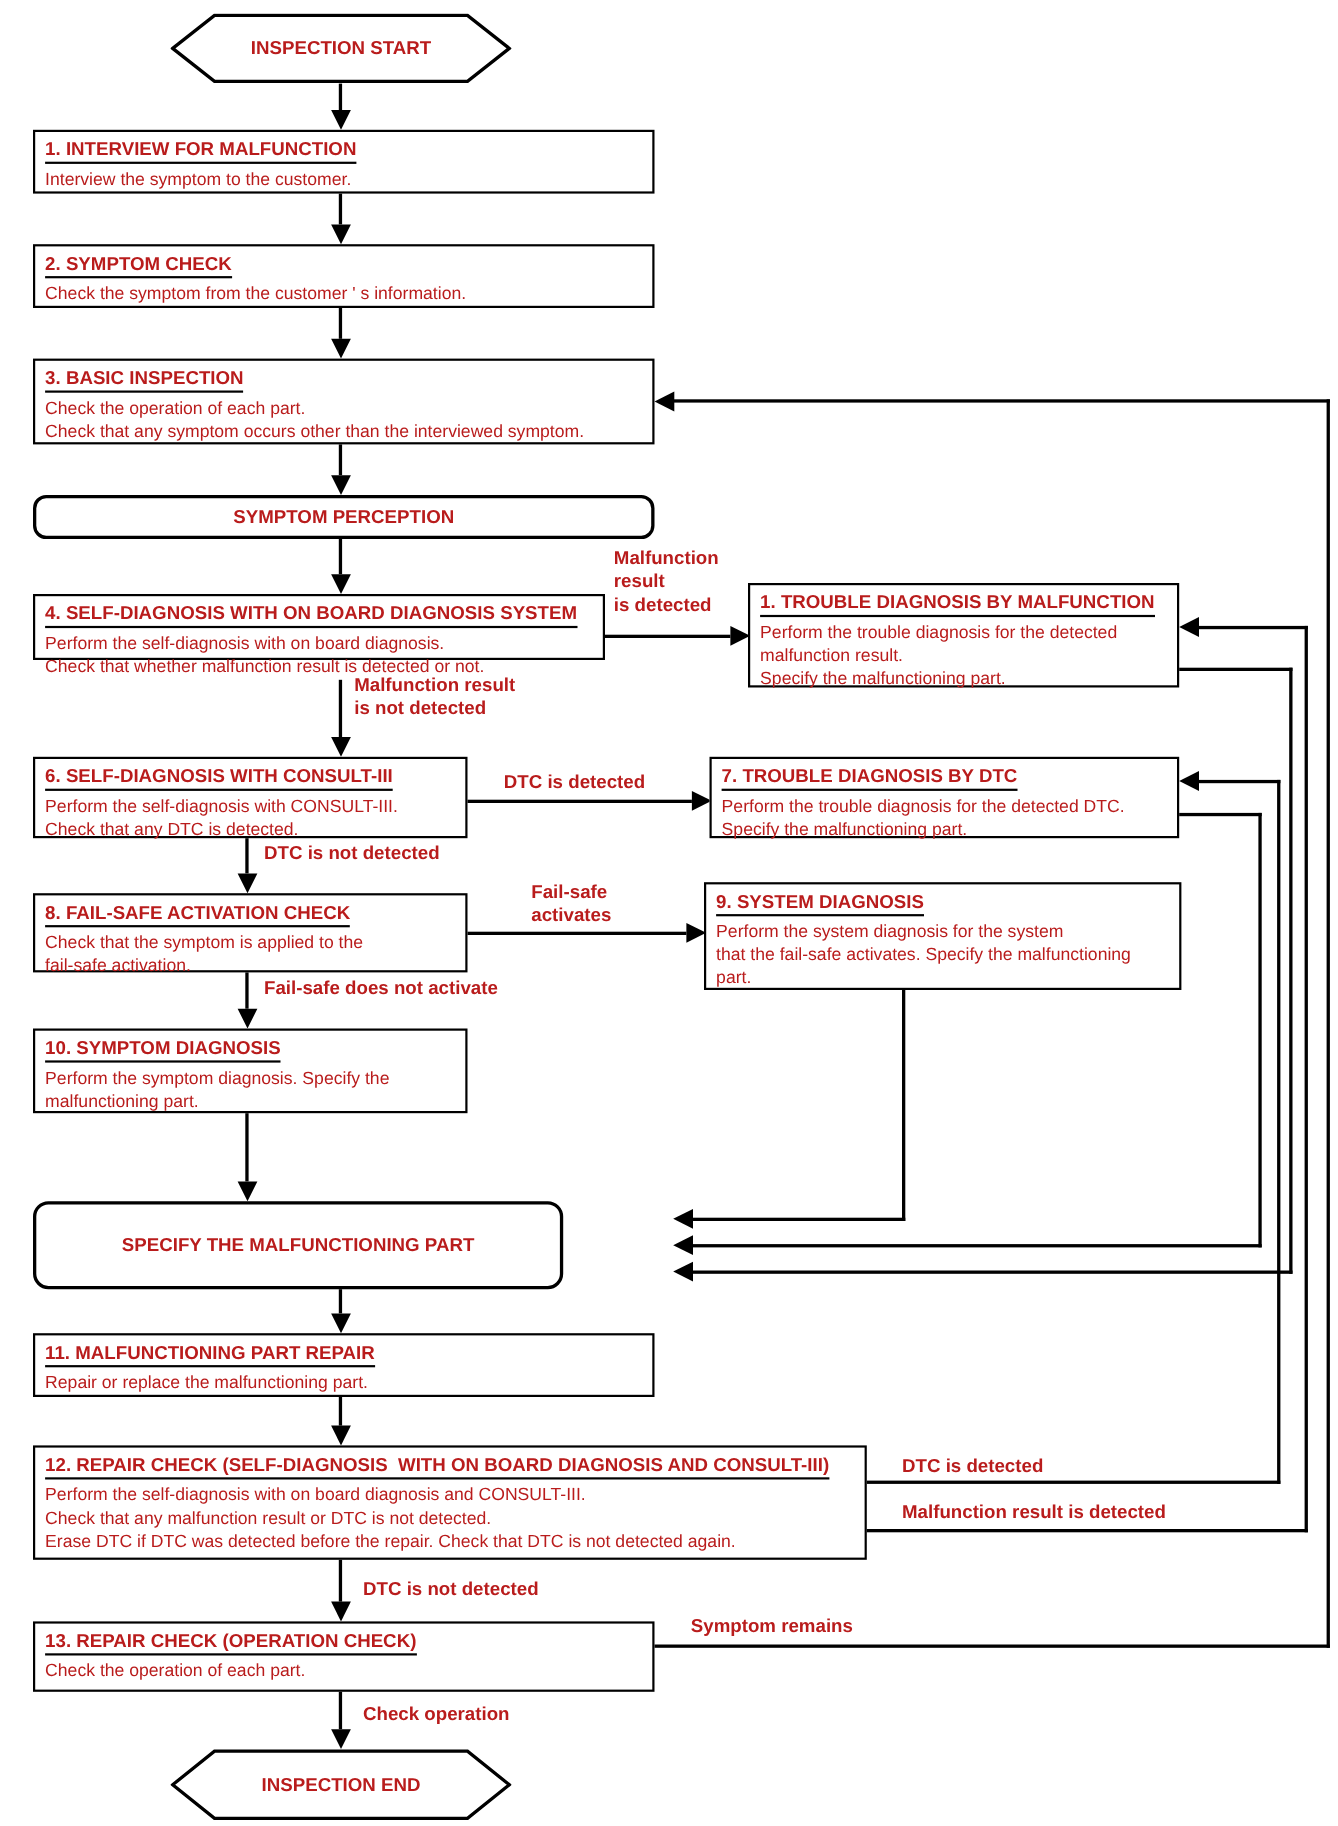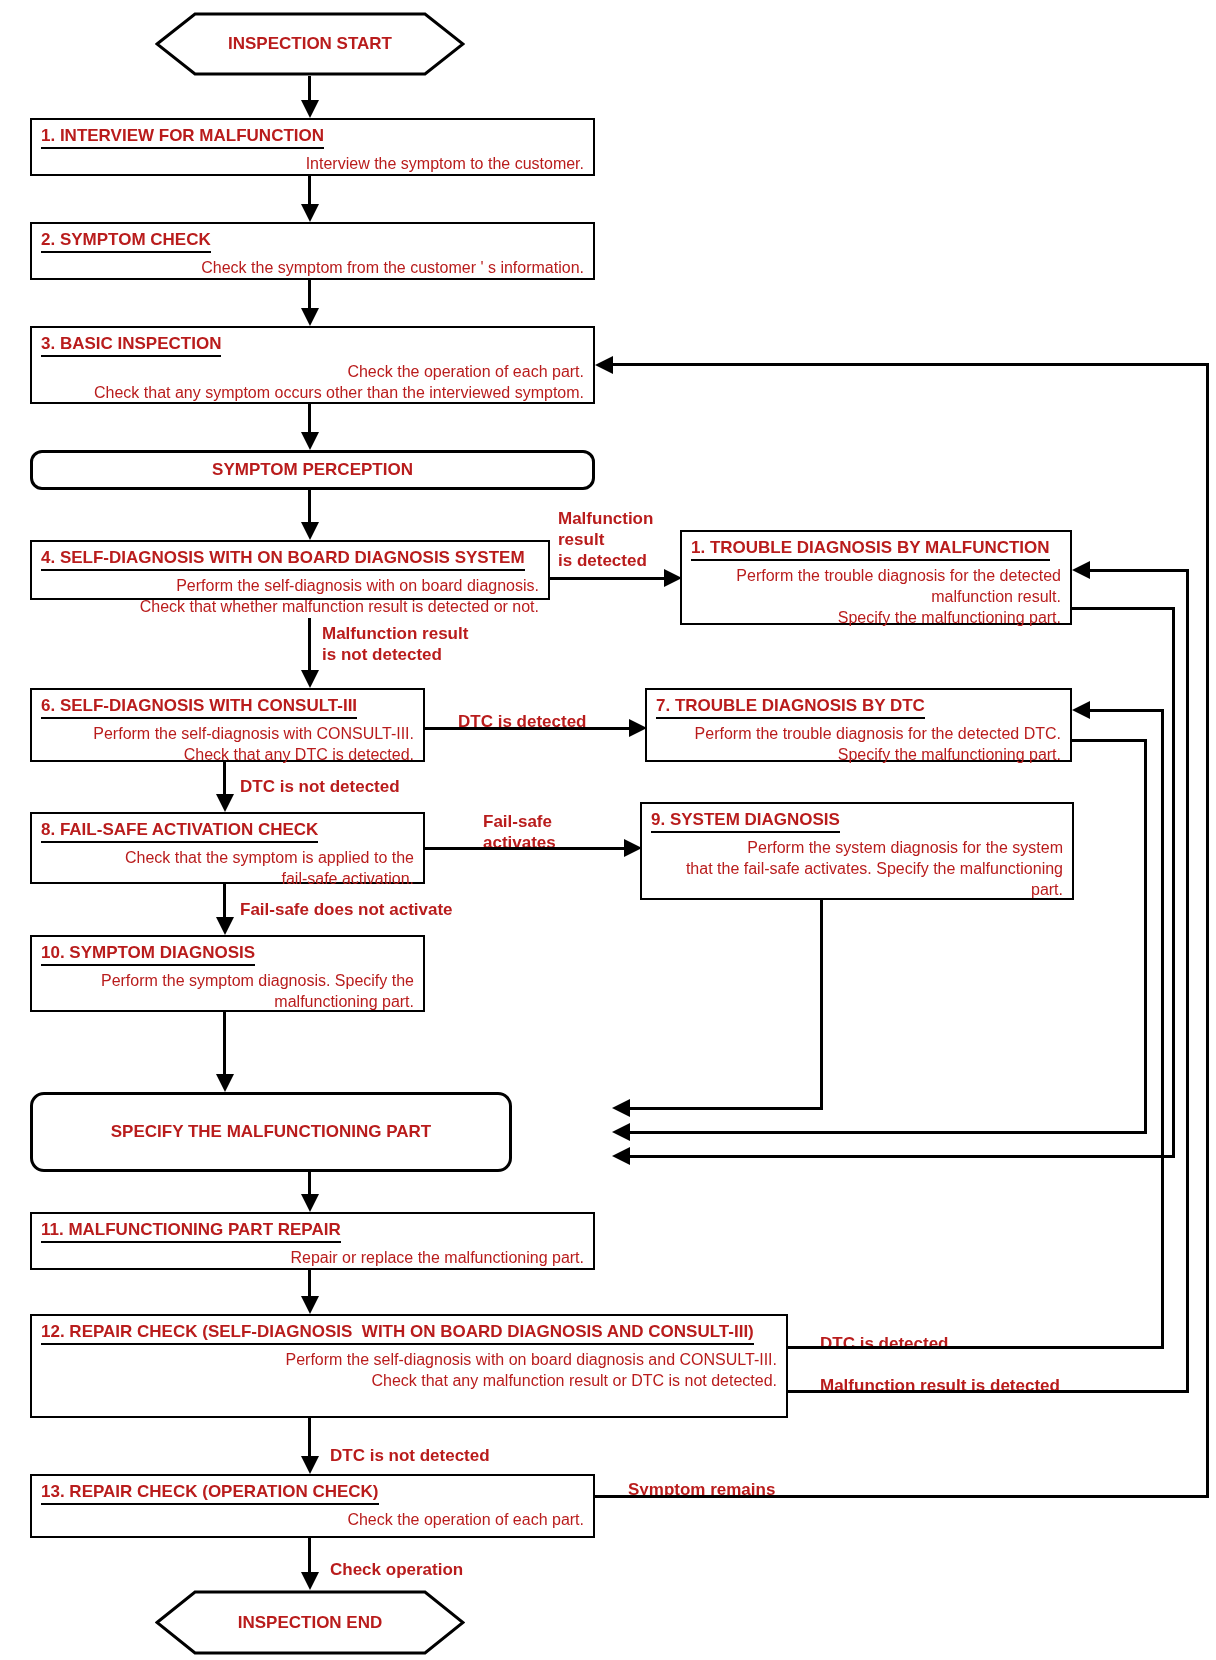--- a/index.html
+++ b/index.html
@@ -4,34 +4,33 @@
 <style>
   html,body{margin:0;padding:0;background:#ffffff;}
   *{box-sizing:border-box;}
   .stage{
     position:relative;width:1216px;height:1660px;background:#ffffff;
     font-family:"Liberation Sans",sans-serif;color:#b91c1c;overflow:hidden;
   }
   .box{
     position:absolute;border:2px solid #000;background:#fff;
     padding:5px 9px 4px 9px;
-    text-align:right;
   }
   .rounded{
     position:absolute;border:3px solid #000;background:#fff;border-radius:14px;
     display:flex;align-items:center;justify-content:center;
     font-weight:bold;font-size:17px;text-align:center;
   }
   .title{
     display:table;font-weight:bold;font-size:17px;line-height:21px;
     border-bottom:2px solid #000;padding-bottom:1px;margin-bottom:4px;
     white-space:pre;
   }
   .bline{font-size:16px;line-height:21px;white-space:nowrap;}
-  .elabel{position:absolute;font-weight:bold;font-size:17px;line-height:21px;white-space:nowrap;margin-top:11px;}
+  .elabel{position:absolute;font-weight:bold;font-size:17px;line-height:21px;white-space:nowrap;}
   .ln{position:absolute;background:#000;}
   .head-down{position:absolute;width:0;height:0;border-left:9px solid transparent;border-right:9px solid transparent;border-top:18px solid #000;}
   .head-right{position:absolute;width:0;height:0;border-top:9px solid transparent;border-bottom:9px solid transparent;border-left:18px solid #000;}
   .head-left{position:absolute;width:0;height:0;border-top:9px solid transparent;border-bottom:9px solid transparent;border-right:18px solid #000;}
   .hexwrap{position:absolute;}
   .hextext{position:absolute;left:0;top:0;width:100%;height:100%;display:flex;align-items:center;justify-content:center;font-weight:bold;font-size:17px;}
 </style>
 </head>
 <body>
 
@@ -173,20 +172,21 @@
     <div class="bline">Repair or replace the malfunctioning part.</div>
   </div>
 
   <div class="ln" style="left:308px;top:1270px;width:3px;height:26px"></div>
   <div class="head-down" style="left:301px;top:1296px"></div>
 
   <div class="box" style="left:30px;top:1314px;width:758px;height:104px">
     <div class="title">12. REPAIR CHECK (SELF-DIAGNOSIS  WITH ON BOARD DIAGNOSIS AND CONSULT-III)</div>
     <div class="bline">Perform the self-diagnosis with on board diagnosis and CONSULT-III.</div>
     <div class="bline">Check that any malfunction result or DTC is not detected.</div>
+    <div class="bline">Erase DTC if DTC was detected before the repair. Check that DTC is not detected again.</div>
   </div>
 
   <div class="elabel" style="left:820px;top:1322px">DTC is detected</div>
   <div class="elabel" style="left:820px;top:1364px">Malfunction result is detected</div>
 
   <div class="elabel" style="left:330px;top:1434px">DTC is not detected</div>
   <div class="ln" style="left:308px;top:1418px;width:3px;height:38px"></div>
   <div class="head-down" style="left:301px;top:1456px"></div>
 
   <div class="box" style="left:30px;top:1474px;width:565px;height:64px">

